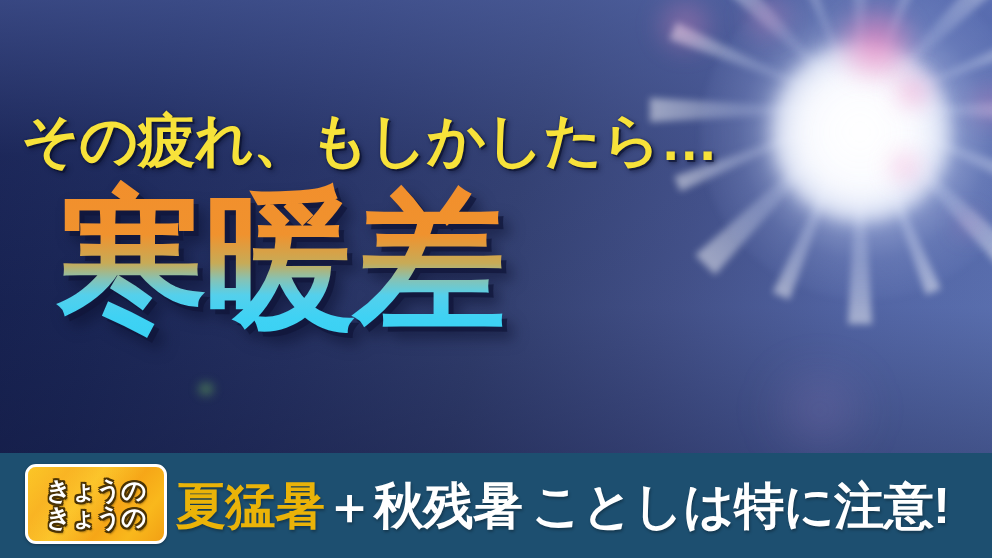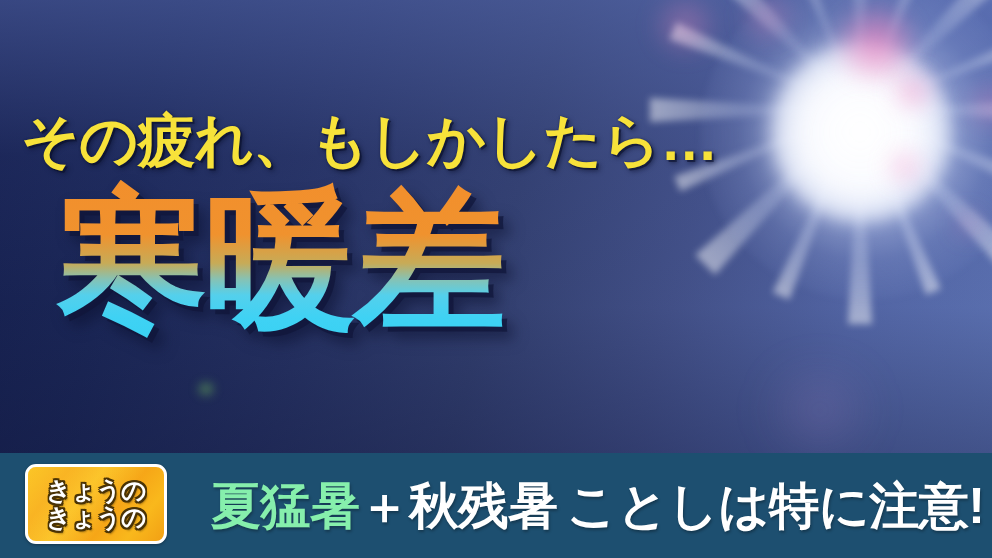--- a/index.html
+++ b/index.html
@@ -241,21 +241,21 @@
     left: 176px;
     top: 50%;
     transform: translateY(-50%);
     font-size: 50px;
     font-weight: 700;
     letter-spacing: -0.5px;
     white-space: nowrap;
     line-height: 1;
     text-shadow: 1px 2px 3px rgba(0,0,0,0.30);
   }
-  .t-pink  { color: #86efac; margin-left: 35px; }
+  .t-pink  { color: #eab308; }
   .t-white { color: #ffffff; }
   .t-gold  { color: #ffffff; }
   .sp { display: inline-block; width: 9px; }
 </style>
 </head>
 <body>
 
 <div id="stage">
 
   <div class="bg-base"></div>

